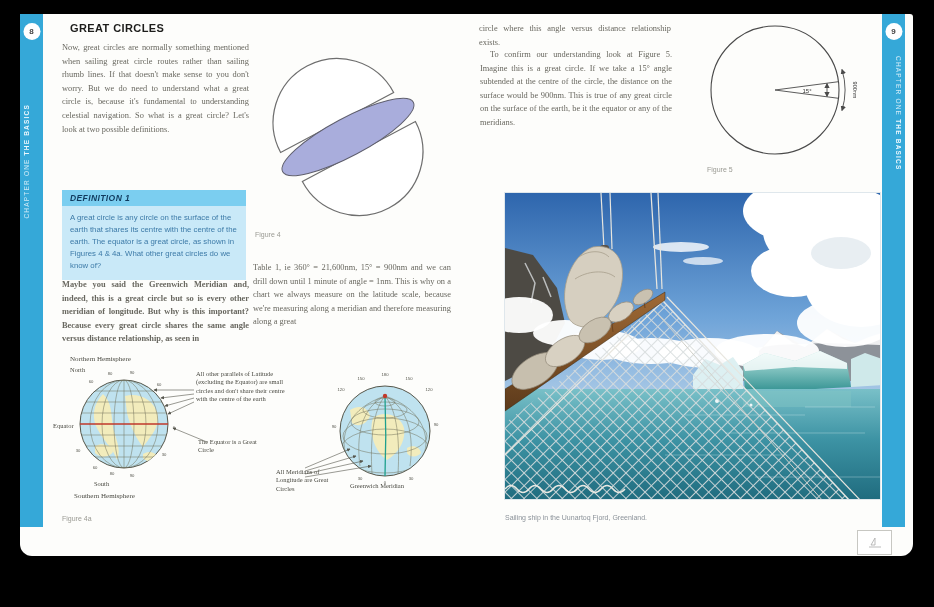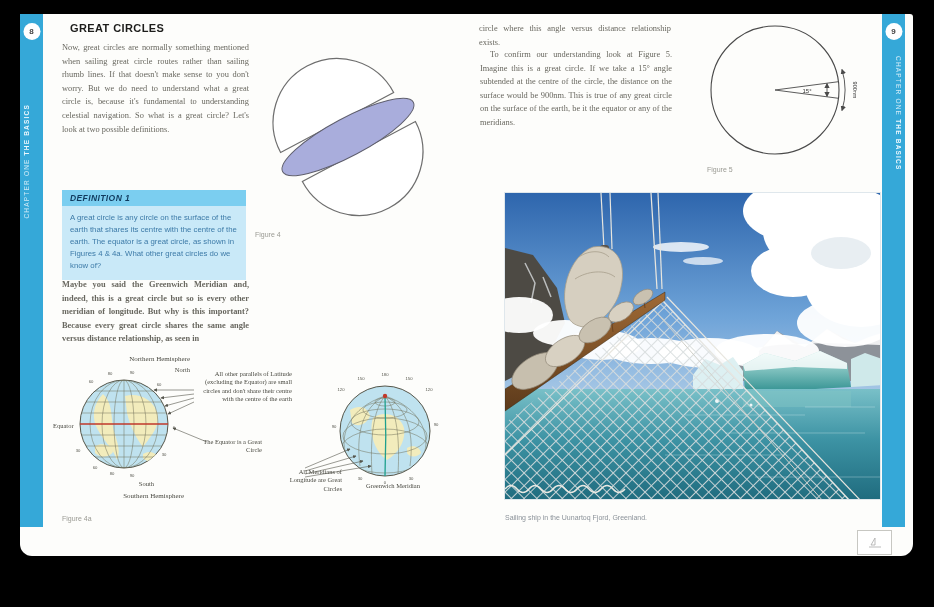--- a/index.html
+++ b/index.html
@@ -24,21 +24,21 @@
   .para{position:absolute;font:8.4px/1.62 "Liberation Serif",serif;color:#68675f;
         text-align:justify;}
   .heading{position:absolute;left:42px;top:8px;font:bold 11px "Liberation Sans",sans-serif;
            color:#1d1d1b;letter-spacing:.4px;margin-left:8px;}
   .defbox{position:absolute;left:42px;top:140px;width:184px;}
   .defbox .dhead{background:#7bcef0;color:#103a5e;padding:3px 8px;
                  font:italic bold 8.5px "Liberation Sans",sans-serif;letter-spacing:.4px;margin-top:36px;}
   .defbox .dbody{background:#c9e9f8;color:#3d7ba8;padding:6px 8px 8px;
                  font:7.8px/1.55 "Liberation Sans",sans-serif;}
   .figcap{position:absolute;font:7px "Liberation Sans",sans-serif;color:#9a9a93;}
-  .anno{position:absolute;font:6.5px/1.3 "Liberation Serif",serif;color:#4a4a42;text-align:right;}
+  .anno{position:absolute;font:6.5px/1.3 "Liberation Serif",serif;color:#4a4a42;text-align:left;}
   .photocap{position:absolute;left:485px;top:500px;font:7px "Liberation Sans",sans-serif;color:#8b9299;}
   
   .photo{position:absolute;left:484px;top:178px;width:377px;height:308px;border:1px solid #dfe7ec;
          box-sizing:border-box;overflow:hidden;}
   .cornerbox{position:absolute;left:837px;top:516px;width:33px;height:23px;border:1px solid #c7c7c2;
              background:#fff;display:flex;align-items:center;justify-content:center;}
   svg{display:block;}
 </style>
 </head>
 <body>
@@ -58,20 +58,21 @@
 
     <div class="heading">GREAT CIRCLES</div>
     <div class="para" style="left:42px;top:27px;width:187px;">Now, great circles are normally something mentioned when sailing great circle routes rather than sailing rhumb lines. If that doesn't make sense to you don't worry. But we do need to understand what a great circle is, because it's fundamental to understanding celestial navigation. So what is a great circle? Let's look at two possible definitions.</div>
 
     <div class="defbox">
       <div class="dhead">DEFINITION 1</div>
       <div class="dbody">A great circle is any circle on the surface of the earth that shares its centre with the centre of the earth. The equator is a great circle, as shown in Figures 4 &amp; 4a. What other great circles do we know of?</div>
     </div>
 
     <div class="para" style="left:42px;top:264px;width:187px;font-weight:bold;">Maybe you said the Greenwich Meridian and, indeed, this is a great circle but so is every other meridian of longitude. But why is this important? Because every great circle shares the same angle versus distance relationship, as seen in</div>
+    <div class="para" style="left:233px;top:247px;width:198px;">Table 1, ie 360° = 21,600nm, 15° = 900nm and we can drill down until 1 minute of angle = 1nm. This is why on a chart we always measure on the latitude scale, because we're measuring along a meridian and therefore measuring along a great</div>
 
     <svg style="position:absolute;left:235px;top:28px;" width="195" height="184" viewBox="0 0 195 184">
       <g transform="translate(102,106) rotate(-28)">
         <path d="M -64 4 A 64 64 0 0 0 64 4 Z" fill="#ffffff" stroke="#6e6e6e" stroke-width="1.2"></path>
       </g>
       <g transform="translate(84,84) rotate(-28)">
         <path d="M -64 -4 A 64 64 0 0 1 64 -4 Z" fill="#ffffff" stroke="#6e6e6e" stroke-width="1.2"></path>
       </g>
       <g transform="translate(93,95) rotate(-28)">
         <ellipse cx="0" cy="0" rx="74" ry="19" fill="#a9addc" stroke="#5f5f6e" stroke-width="1"></ellipse>

